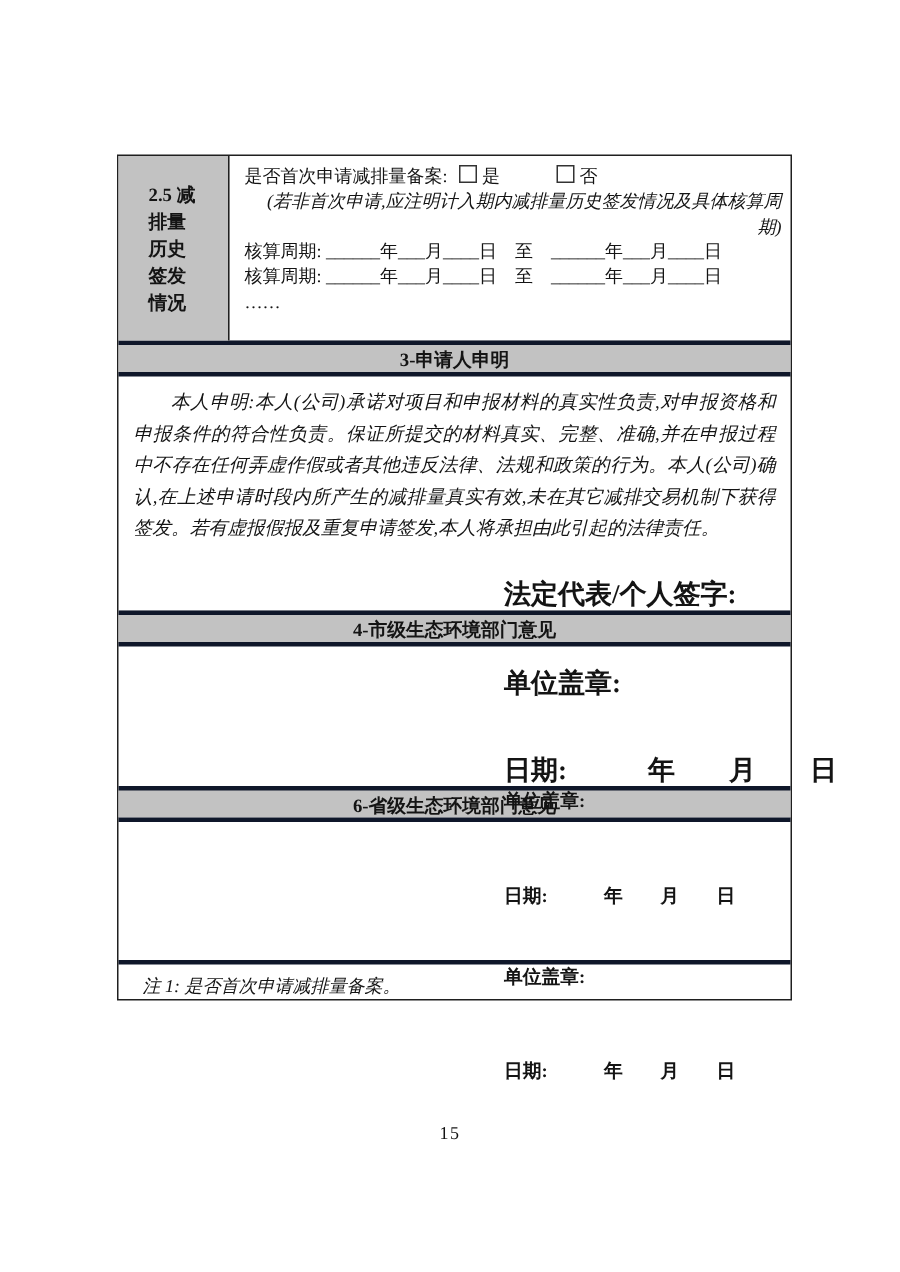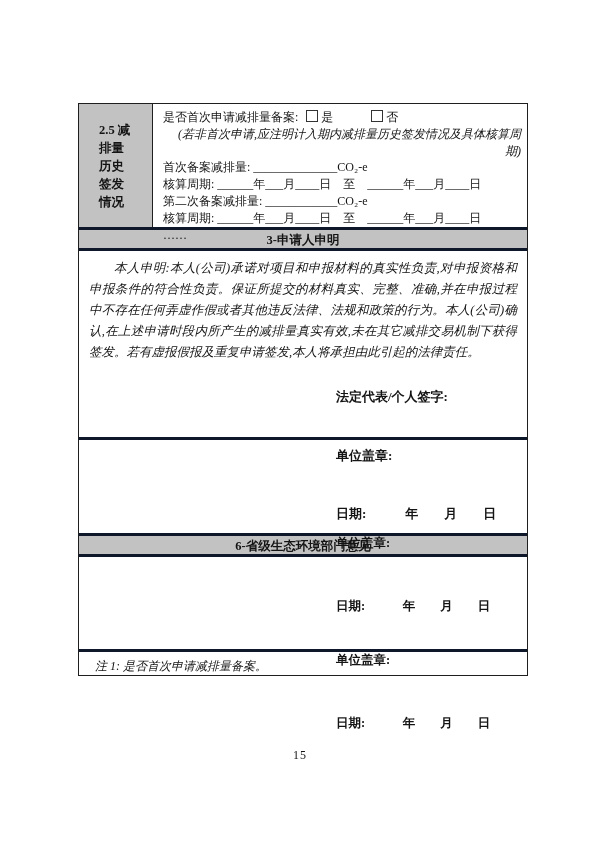--- a/index.html
+++ b/index.html
@@ -47,29 +47,29 @@
   .gap-xl{margin-left:38px;}
 
   
   .section-header{
     height:21px;background:#c2c2c2;
     text-align:center;font-weight:bold;
     font-size:12.5px;line-height:21px;
   }
 
   
-  .declaration-cell{position:relative;height:189px;padding:7px 10px 0 10px;box-sizing:border-box;}
+  .declaration-cell{position:relative;height:159px;padding:7px 10px 0 10px;box-sizing:border-box;}
   .declaration-text{
     font-size:12.5px;line-height:21px;
     text-indent:2em;text-align:justify;
     font-style:italic;
   }
   .sig-block{
     position:absolute;left:257px;top:97px;
-    font-weight:bold;font-size:13px;line-height:19.5px;
+    font-weight:bold;font-size:18px;line-height:19.5px;
     font-style:normal;white-space:pre;
   }
 
   
   .opinion-cell{position:relative;height:96px;}
   .opinion-cell.short{height:95px;}
   .stamp-block{
     position:absolute;left:257px;top:51px;
     font-weight:bold;font-size:12.5px;line-height:21px;
     white-space:pre;
@@ -95,39 +95,38 @@
 
   <div class="doc-table">
 
     <div class="row first row-25">
       <div class="label-cell">
         <span>2.5 减排量历史签发情况</span>
       </div>
       <div class="content-cell">
         <div class="line"><span>是否首次申请减排量备案:</span><span class="cb-group gap-l"><span class="cb"></span><span>是</span></span><span class="cb-group gap-xl"><span class="cb"></span><span>否</span></span></div>
         <div class="line field-note">(若非首次申请,应注明计入期内减排量历史签发情况及具体核算周期)</div>
-        <div class="line">首次备案减排量: ______________CO₂-e</div>
         <div class="line">核算周期: ______年___月____日　至　______年___月____日</div>
-        <div class="line">第二次备案减排量: ____________CO₂-e</div>
         <div class="line">核算周期: ______年___月____日　至　______年___月____日</div>
         <div class="line">……</div>
       </div>
     </div>
 
     <div class="row section-header">3-申请人申明</div>
 
     <div class="row declaration-cell">
       <div class="declaration-text">本人申明:本人(公司)承诺对项目和申报材料的真实性负责,对申报资格和申报条件的符合性负责。保证所提交的材料真实、完整、准确,并在申报过程中不存在任何弄虚作假或者其他违反法律、法规和政策的行为。本人(公司)确认,在上述申请时段内所产生的减排量真实有效,未在其它减排交易机制下获得签发。若有虚报假报及重复申请签发,本人将承担由此引起的法律责任。</div>
       <div class="sig-block">
         <div>法定代表/个人签字:</div>
         <div>单位盖章:</div>
         <div>日期:　　　年　　月　　日</div>
       </div>
     </div>
 
+    <div class="row section-header">4-市级生态环境部门意见</div>
 
     <div class="row opinion-cell">
       <div class="stamp-block">
         <div>单位盖章:</div>
         <div>日期:　　　年　　月　　日</div>
       </div>
     </div>
 
     <div class="row section-header">6-省级生态环境部门意见</div>
 

